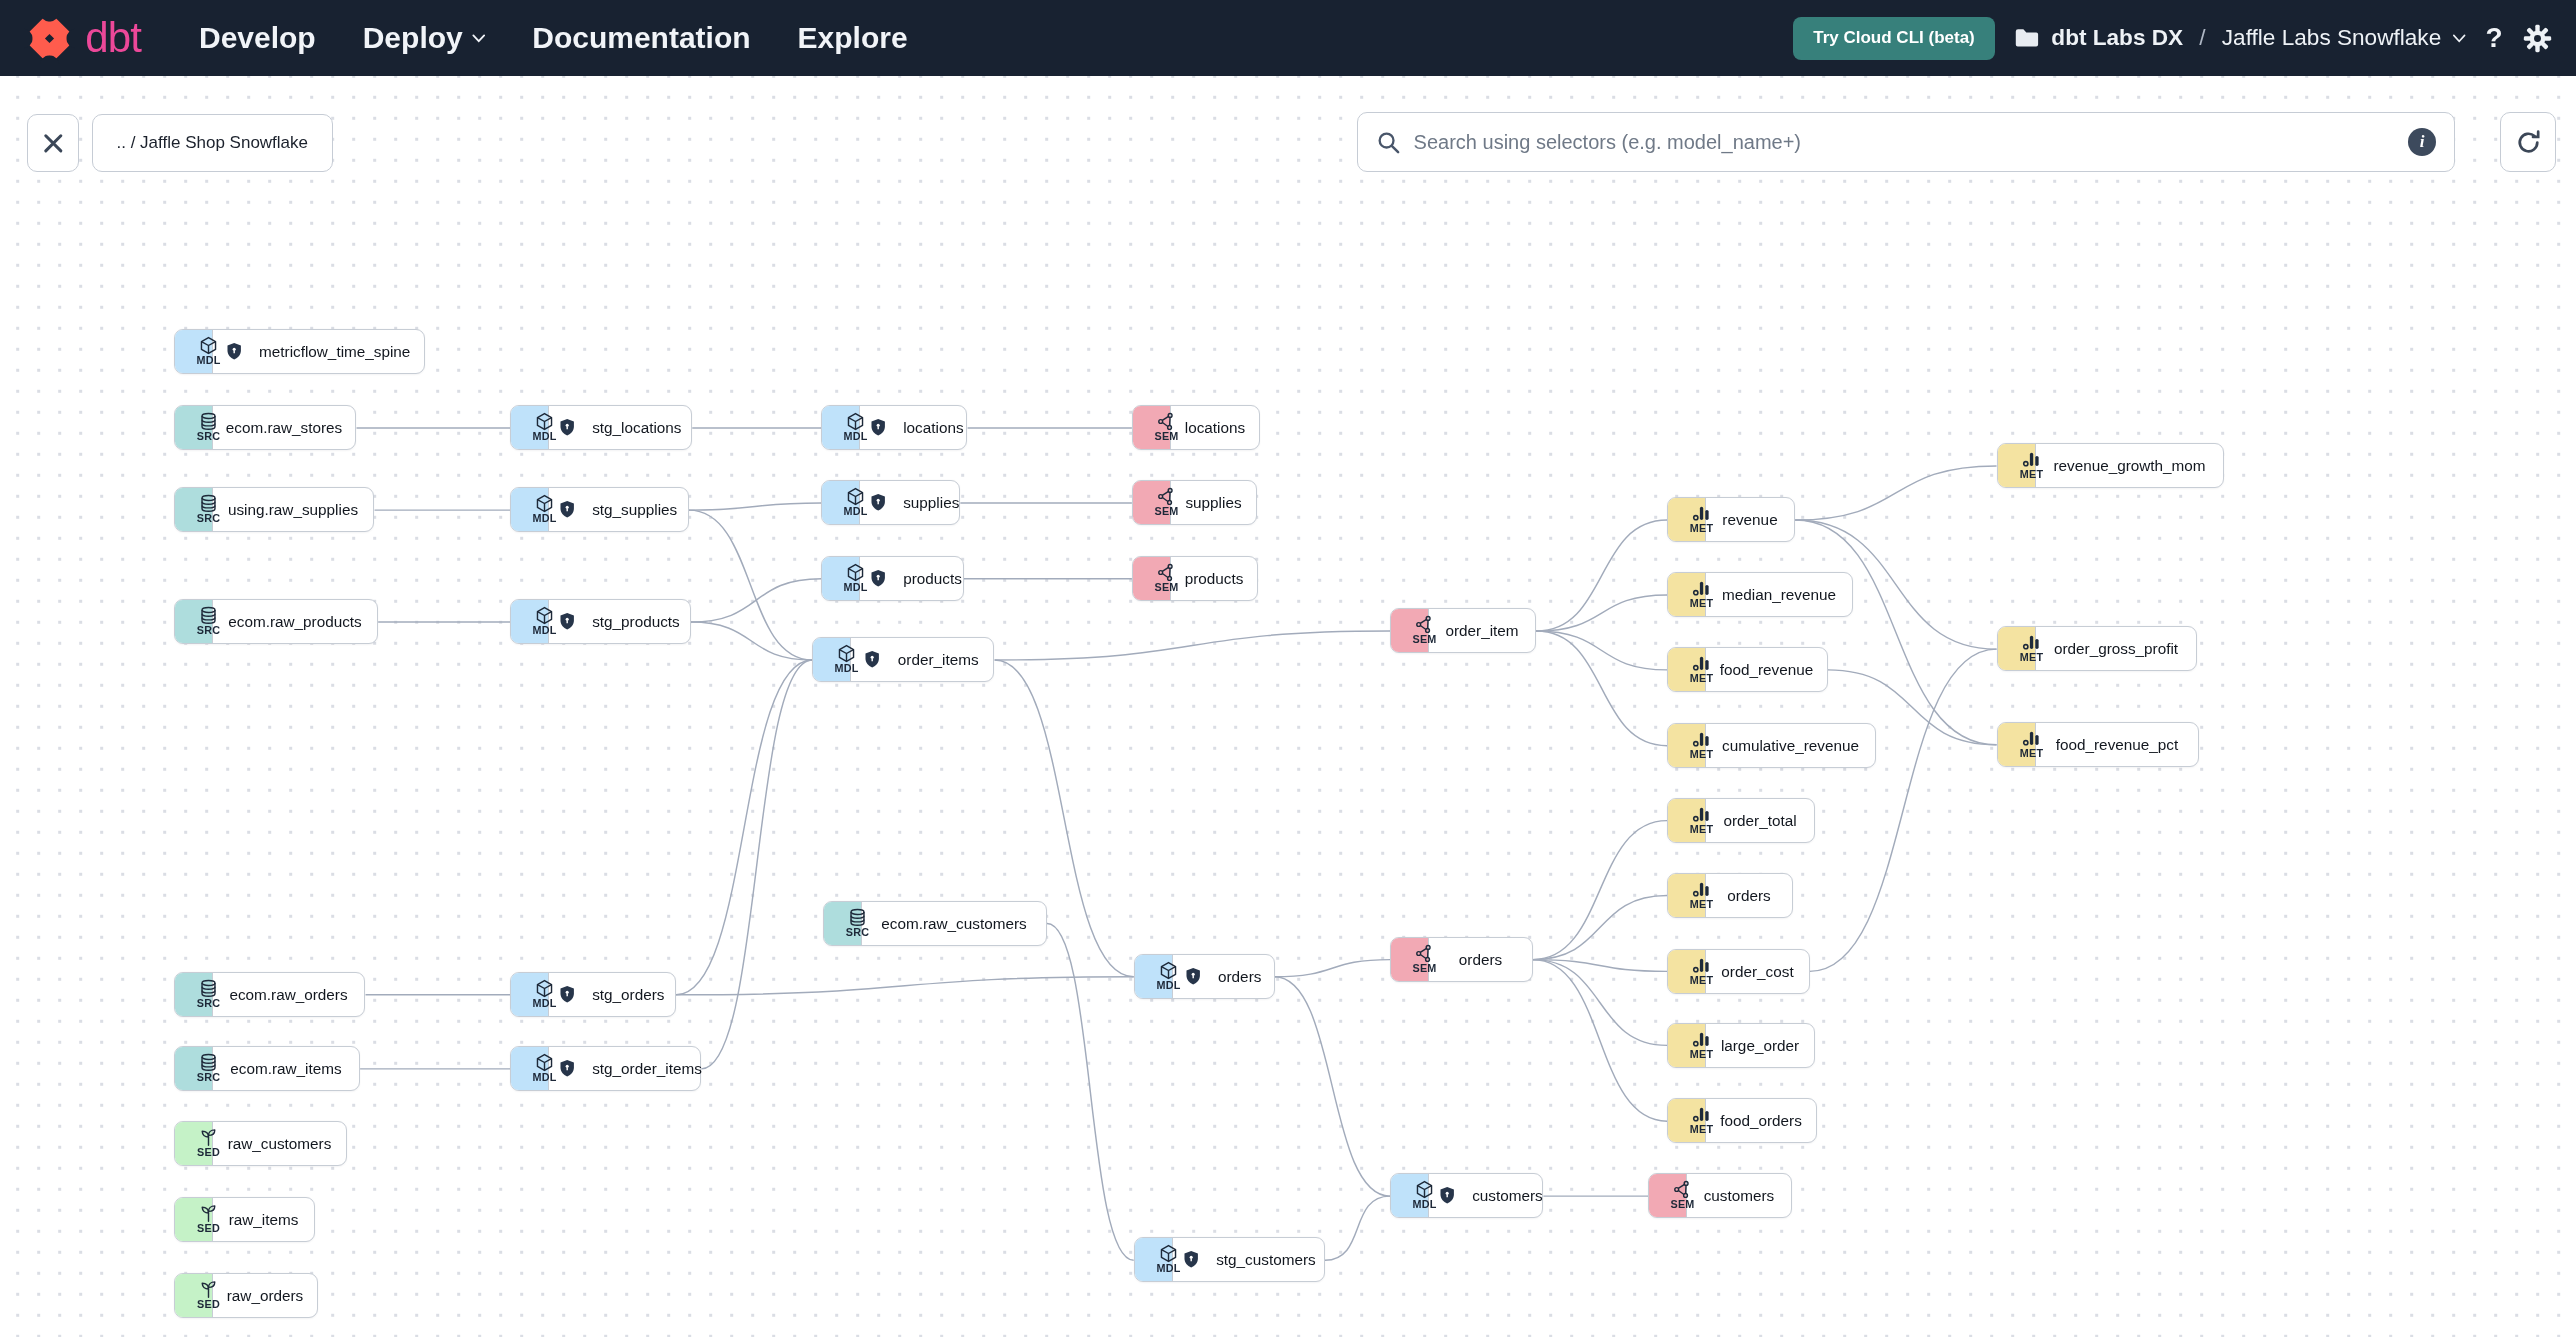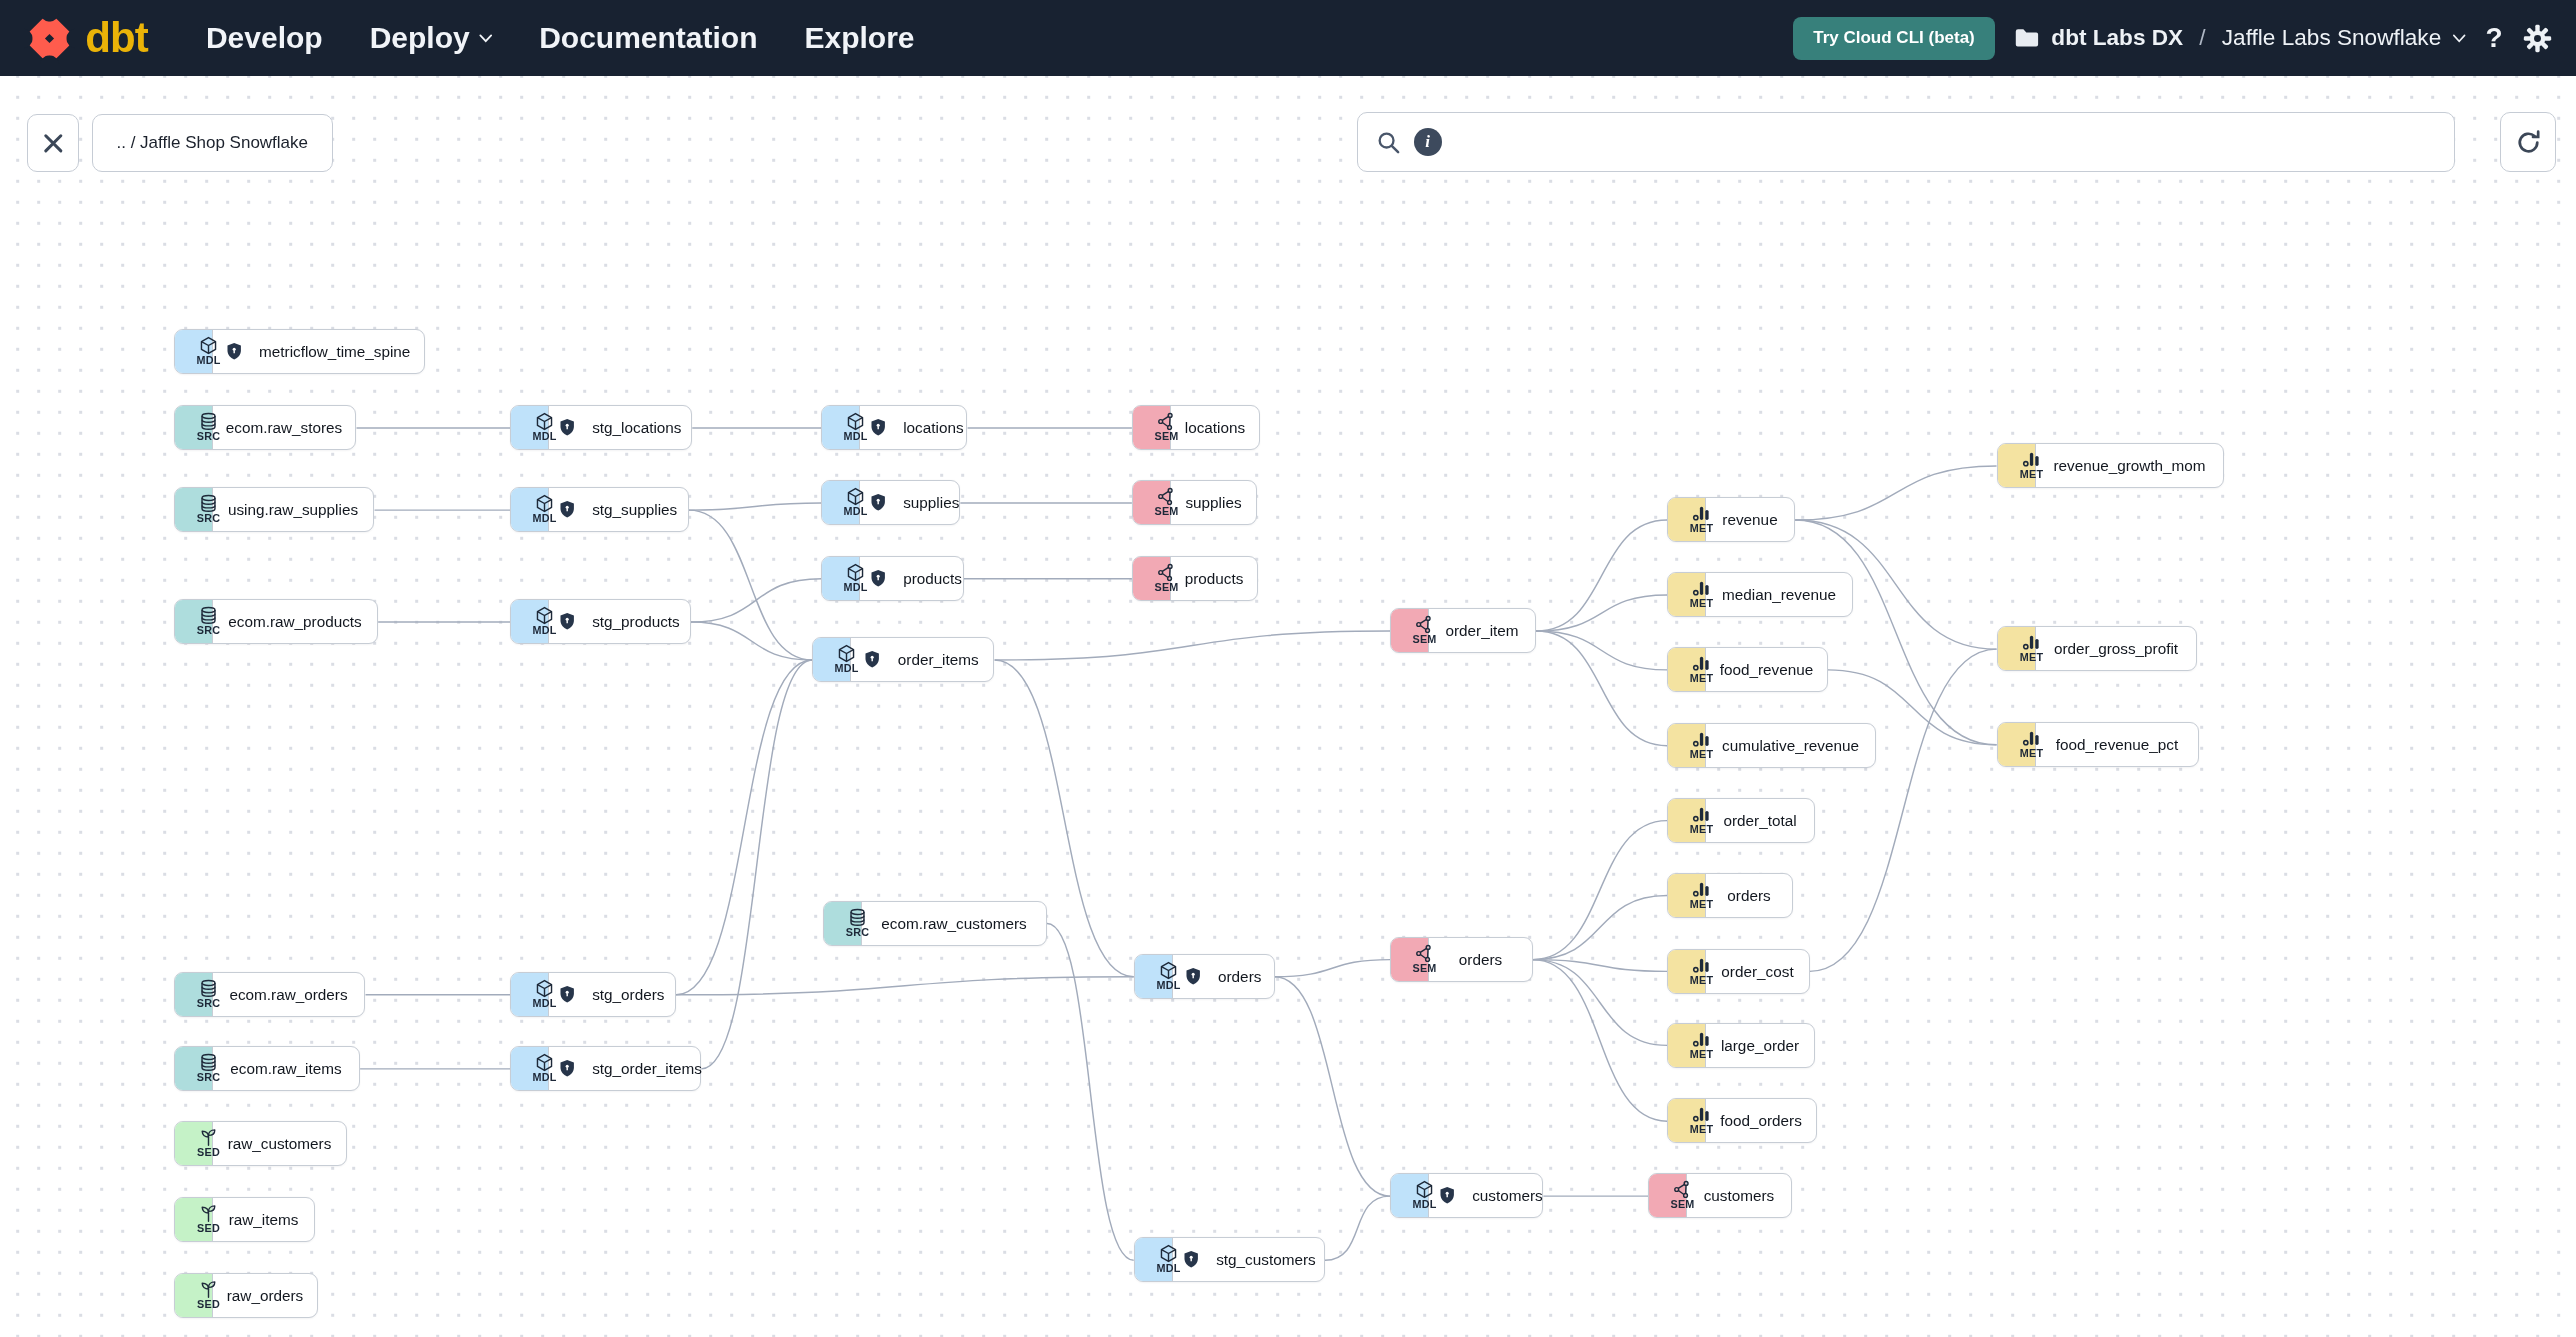--- a/index.html
+++ b/index.html
@@ -9,21 +9,21 @@
     font-family: "Liberation Sans", "DejaVu Sans", sans-serif;
   }
 
   
   .nav {
     position: absolute; top: 0; left: 0; width: 2576px; height: 76px;
     background: #182231; display: flex; align-items: center;
     padding: 0 23.5px; z-index: 6;
   }
   .logo { display: flex; align-items: center; gap: 10.8px; }
-  .logo-text { color: #eab308; font-size: 42px; font-weight: 700; letter-spacing: -0.9px; }
+  .logo-text { color: #ec4899; font-size: 42px; font-weight: 400; letter-spacing: -0.9px; }
   .menu { display: flex; align-items: center; gap: 47px; margin-left: 58px; }
   .menu-item {
     color: #f1f4f8; font-size: 30px; font-weight: 600; cursor: pointer;
     display: flex; align-items: center; gap: 9px;
   }
   .nav-right { margin-left: auto; display: flex; align-items: center; gap: 19px; }
   .cta-btn {
     background: #37807b; color: #fff; font-size: 17px; font-weight: 600;
     border: none; border-radius: 8.1px; height: 43px; padding: 0 20px; cursor: pointer;
     font-family: inherit;
@@ -170,20 +170,21 @@
   <svg width="22.6" height="22.6" viewBox="0 0 24 24">
       <path d="M4 4 20 20 M20 4 4 20" stroke="#3b4758" stroke-width="3.2" stroke-linecap="round"></path>
     </svg>
 </div>
 <div class="breadcrumb-btn">.. / Jaffle Shop Snowflake</div>
 <div class="search-bar">
   <svg width="25" height="25" viewBox="0 0 26 26">
       <circle cx="11" cy="11" r="7.2" stroke="#49566a" stroke-width="2.4" fill="none"></circle>
       <path d="M16.4 16.4 23 23" stroke="#49566a" stroke-width="2.6" stroke-linecap="round"></path>
     </svg>
+  <input class="search-input" type="text" placeholder="Search using selectors (e.g. model_name+)" style="">
   <span class="info-chip">i</span>
 </div>
 <div class="refresh-btn">
   <svg width="27" height="27" viewBox="0 0 24 24" fill="none" stroke="#3c4757" stroke-width="2.4" stroke-linecap="round">
     <path d="M19.8 12 a7.8 7.8 0 1 1 -2.5 -5.7"></path>
     <path d="M20.6 2.4 V7 H16"></path>
   </svg>
 </div>
 
 <svg class="edge-layer" width="2576" height="1338" viewBox="0 0 2854 1482">

